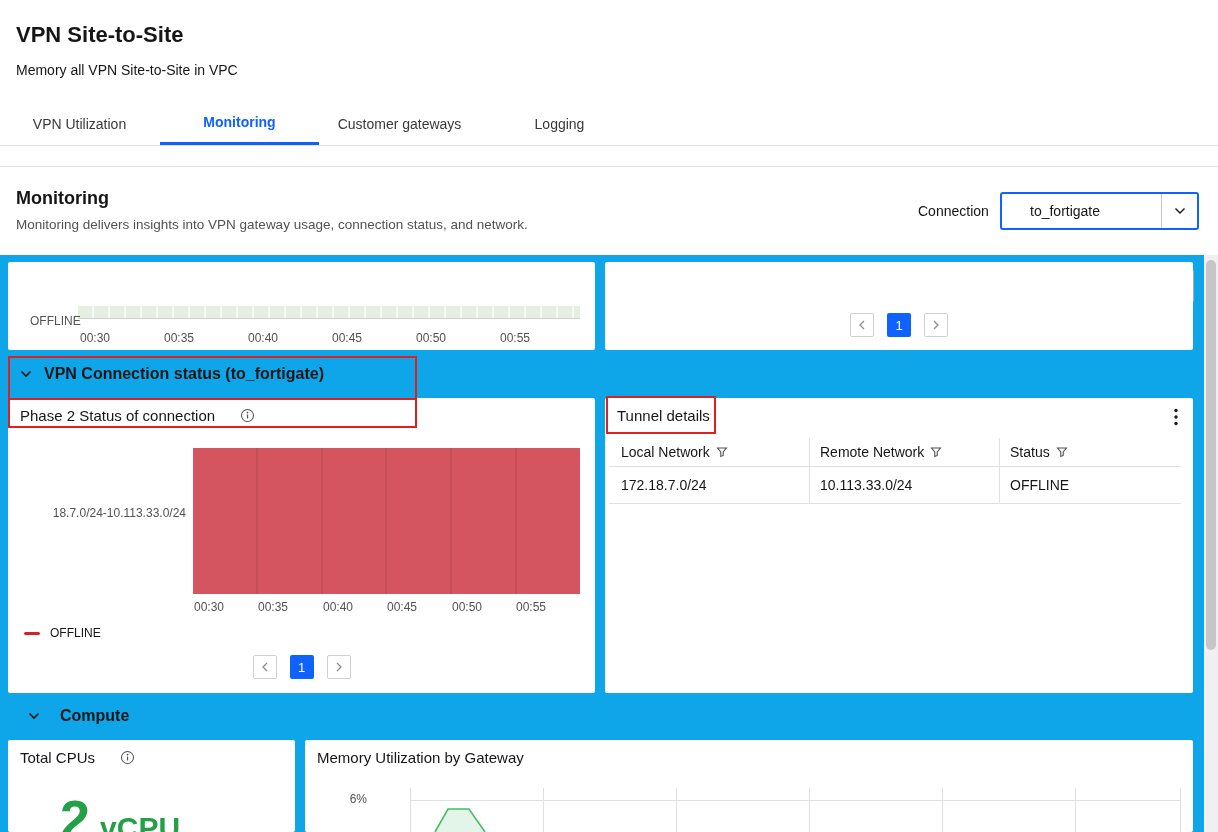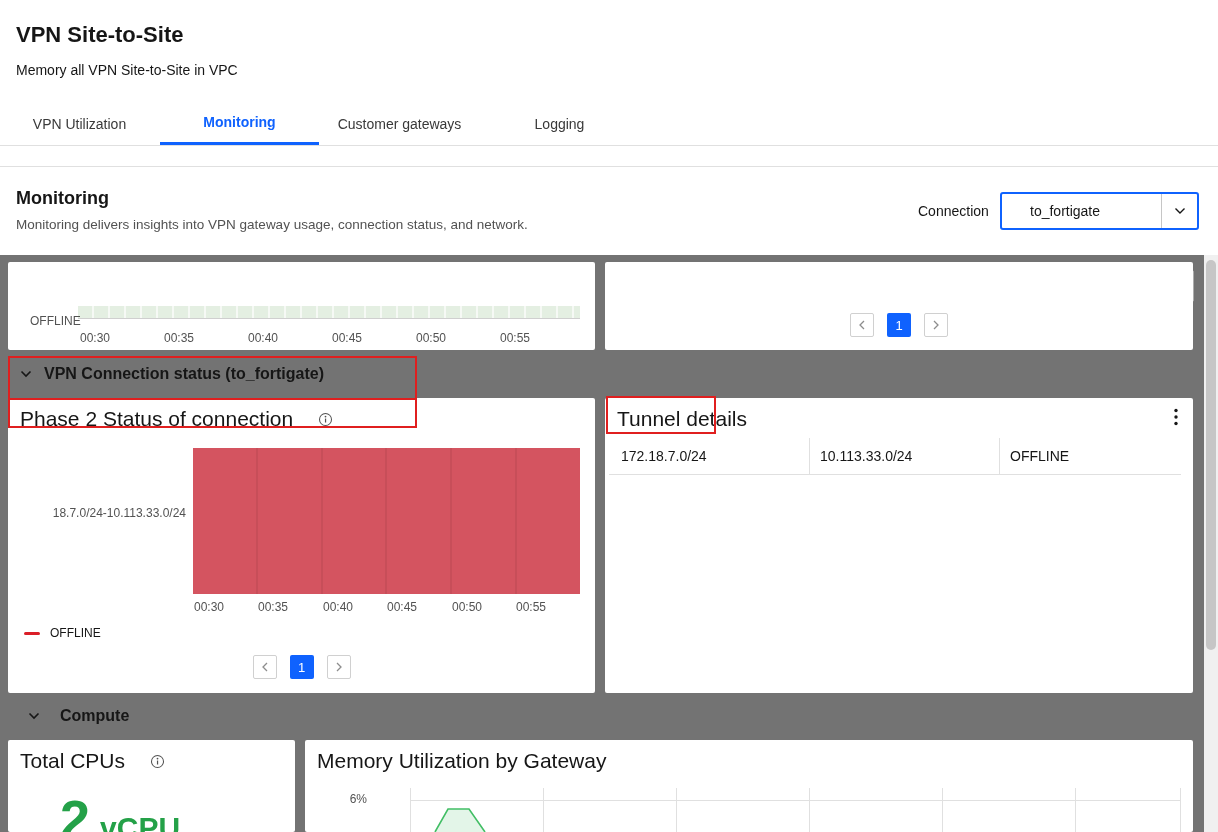--- a/index.html
+++ b/index.html
@@ -20,37 +20,37 @@
   
   .mon-heading { position:absolute; left:16px; top:188px; font-size:18px; font-weight:700; }
   .mon-desc { position:absolute; left:16px; top:217px; font-size:13.5px; color:#525252; }
   .conn-label { position:absolute; left:918px; top:203px; font-size:14px; color:#161616; }
   .conn-select { position:absolute; left:1000px; top:192px; width:199px; height:38px; background:#fff;
                  border:2px solid #0f62fe; border-radius:3px; display:flex; align-items:center; cursor:pointer; }
   .conn-select .val { flex:1; padding-left:28px; font-size:14px; color:#161616; }
   .conn-select .caret-box { width:36px; height:100%; border-left:1px solid #c6c6c6; display:flex; align-items:center; justify-content:center; color:#161616; }
 
   
-  .gray { position:absolute; left:0; top:255px; width:1218px; height:577px; background:#737373; }
+  .gray { position:absolute; left:0; top:255px; width:1218px; height:577px; background:#0ea5e9; }
 
   
   .toolbar { position:absolute; top:15px; left:782px; height:32px; display:flex; }
   .btn { height:32px; background:#ececec; border:1px solid #adadad; border-radius:2px;
          display:flex; align-items:center; justify-content:center; font-size:13.5px; color:#161616; cursor:pointer; }
   .btn + .btn { margin-left:0; }
   .btn.sq { width:34px; }
   .btn.time { width:170px; gap:8px; margin:0; justify-content:flex-start; padding:0 10px; }
   .btn.time .lbl { flex:1; }
   .refresh-group { display:flex; margin-left:10px; }
   .refresh-main { width:100px; gap:8px; border-right:none; border-radius:2px 0 0 2px; }
   .refresh-caret { width:30px; border-left:1px solid #adadad; border-radius:0 2px 2px 0; }
 
   
   .card { position:absolute; background:#fff; border-radius:2px; }
-  .card-title { position:absolute; left:12px; top:9px; font-size:21px; color:#161616; display:flex; align-items:center; gap:25px; }
+  .card-title { position:absolute; left:12px; top:9px; font-size:15px; color:#161616; display:flex; align-items:center; gap:25px; }
 
   
   .phase1-strip { position:absolute; left:70px; top:44px; width:502px; height:13px; border-bottom:1px solid #cfcfcf;
     background:repeating-linear-gradient(90deg,#e4efe2 0px,#e4efe2 14px,#f6f9f5 14px,#f6f9f5 16px); }
   .phase1-offline { position:absolute; left:22px; top:52px; font-size:12px; color:#525252; }
   .tick { position:absolute; width:56px; text-align:center; font-size:12px; color:#525252; }
 
   
   .pager { display:flex; align-items:center; gap:13px; }
   .pgbtn { width:24px; height:24px; background:#fff; border:1px solid #d0d0d0; border-radius:2px;
@@ -286,20 +286,46 @@
       <div class="kebab-btn">
         <span class="icon">
           <svg width="4" height="18" viewBox="0 0 4 18">
               <circle cx="2" cy="2.5" r="1.7" fill="#161616"></circle>
               <circle cx="2" cy="9" r="1.7" fill="#161616"></circle>
               <circle cx="2" cy="15.5" r="1.7" fill="#161616"></circle>
             </svg>
         </span>
       </div>
       <div class="tbl">
+        <div class="tbl-row tbl-head">
+          <div class="tbl-hcell c1">
+            <span>Local Network</span>
+            <span class="icon">
+              <svg width="12" height="12" viewBox="0 0 12 12">
+                  <path d="M1.5 2h9L7.2 6v3.4l-2.4 1.1V6z" fill="none" stroke="#525252" stroke-width="1.1"></path>
+                </svg>
+            </span>
+          </div>
+          <div class="tbl-hcell c2">
+            <span>Remote Network</span>
+            <span class="icon">
+              <svg width="12" height="12" viewBox="0 0 12 12">
+                  <path d="M1.5 2h9L7.2 6v3.4l-2.4 1.1V6z" fill="none" stroke="#525252" stroke-width="1.1"></path>
+                </svg>
+            </span>
+          </div>
+          <div class="tbl-hcell c3">
+            <span>Status</span>
+            <span class="icon">
+              <svg width="12" height="12" viewBox="0 0 12 12">
+                  <path d="M1.5 2h9L7.2 6v3.4l-2.4 1.1V6z" fill="none" stroke="#525252" stroke-width="1.1"></path>
+                </svg>
+            </span>
+          </div>
+        </div>
         <div class="tbl-row tbl-body">
           <div class="tbl-cell c1">172.18.7.0/24</div>
           <div class="tbl-cell c2">10.113.33.0/24</div>
           <div class="tbl-cell c3">OFFLINE</div>
         </div>
       </div>
     </div>
 
     <div class="section-hdr" style="left:28px; top:452px;gap:20px;">
       <span class="chev">

